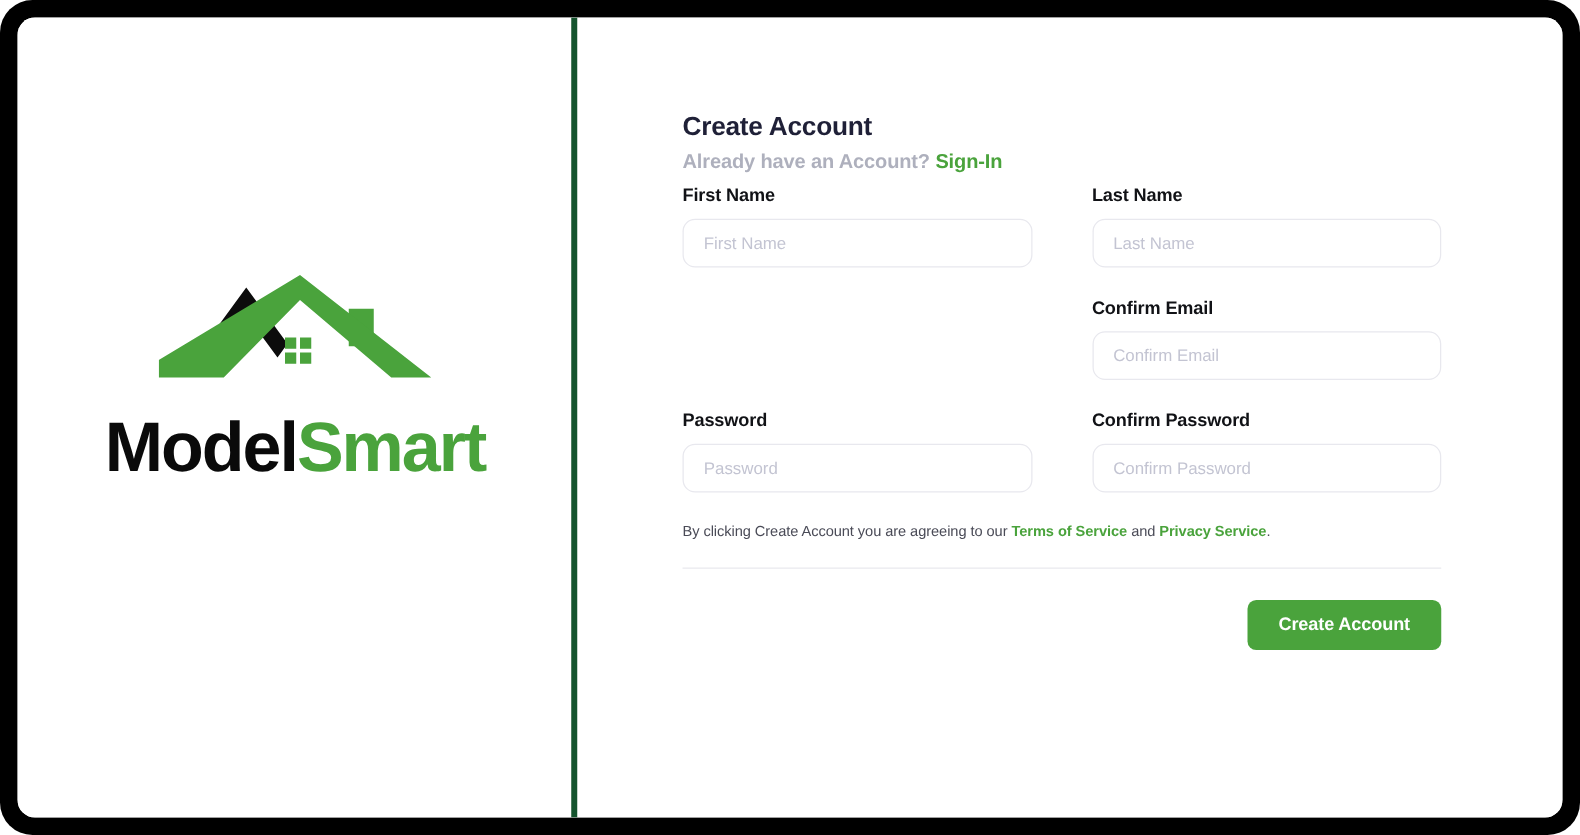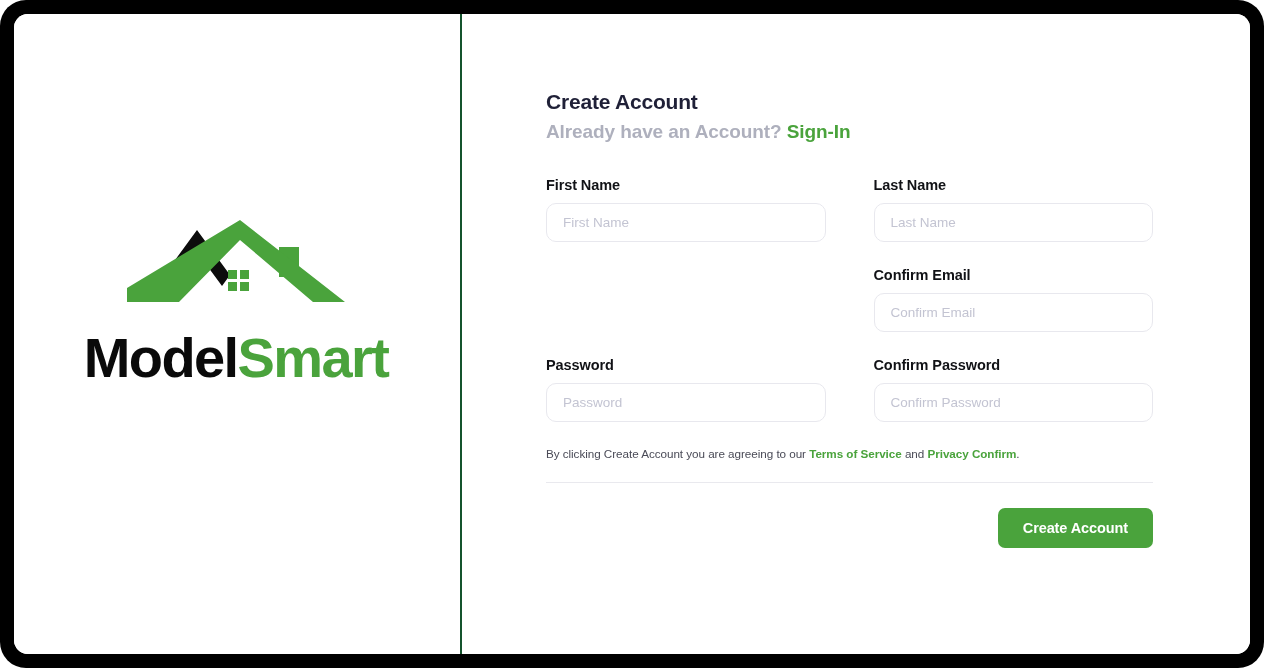--- a/index.html
+++ b/index.html
@@ -29,21 +29,21 @@
     border-radius: 14px;
     overflow: hidden;
     display: flex;
   }
 
   
   #brand-panel {
     width: 448px;
     height: 100%;
     background: #ffffff;
-    border-right: 2px solid #14532d;
+    border-right: 5px solid #14532d;
     position: relative;
     flex: 0 0 448px;
     padding-left: 26px;
   }
   #brand-logo {
     position: absolute;
     left: 60px;
     top: 206px;
     width: 324px;
   }
@@ -74,25 +74,25 @@
   }
 
   #page-title {
     font-size: 21px;
     font-weight: 700;
     color: #1f2037;
     letter-spacing: -0.2px;
     margin-bottom: 7px;
   }
   #signin-line {
-    font-size: 19px;
+    font-size: 16px;
     font-weight: 700;
     color: #aeb0bd;
     letter-spacing: -0.1px;
-    margin-bottom: 34px;
+    margin-bottom: 10px;
   }
   #signin-link {
     color: #4aa33c;
     text-decoration: none;
     cursor: pointer;
   }
 
   .field-row {
     display: flex;
     gap: 48px;
@@ -223,21 +223,21 @@
           <div class="field">
             <label class="field-label">Password</label>
             <input class="field-input" type="password" placeholder="Password" style="">
           </div>
           <div class="field">
             <label class="field-label">Confirm Password</label>
             <input class="field-input" type="password" placeholder="Confirm Password" style="">
           </div>
         </div>
 
-        <p id="terms-text"><span>By clicking Create Account you are agreeing to our </span><a class="terms-link" href="#">Terms of Service</a><span> and </span><a class="terms-link" href="#">Privacy Confirm</a><span>.</span></p>
+        <p id="terms-text"><span>By clicking Create Account you are agreeing to our </span><a class="terms-link" href="#">Terms of Service</a><span> and </span><a class="terms-link" href="#">Privacy Service</a><span>.</span></p>
 
         <div id="form-divider"></div>
 
         <div id="actions">
           <button id="create-account-button">Create Account</button>
         </div>
 
       </div>
     </main>
 

